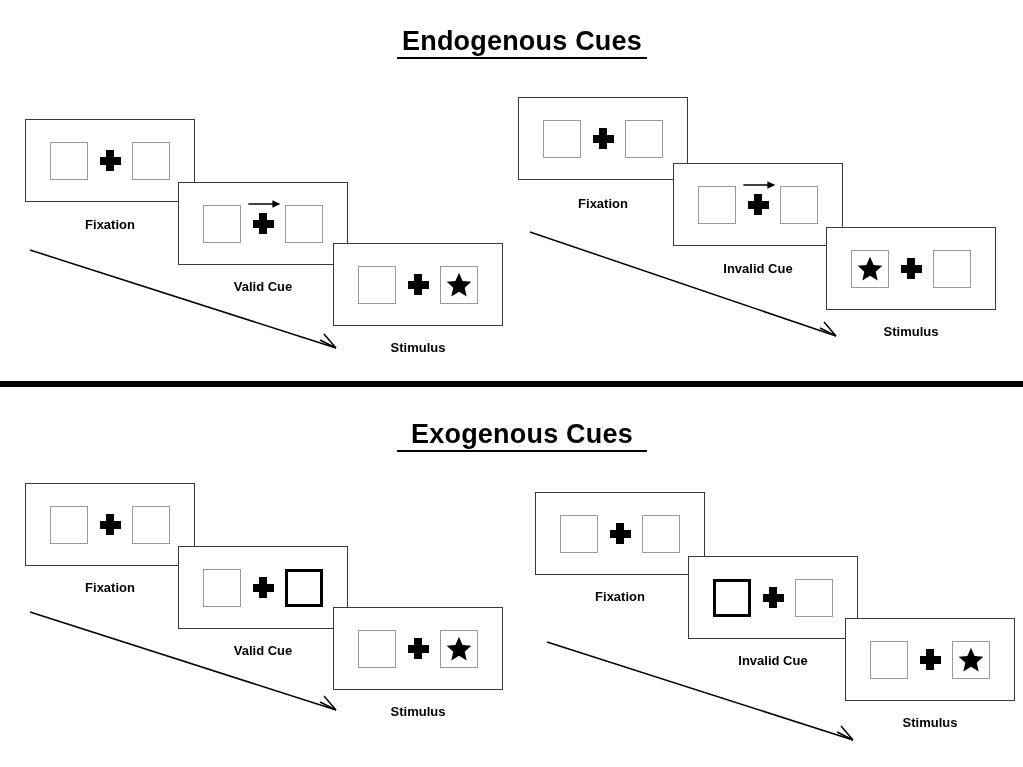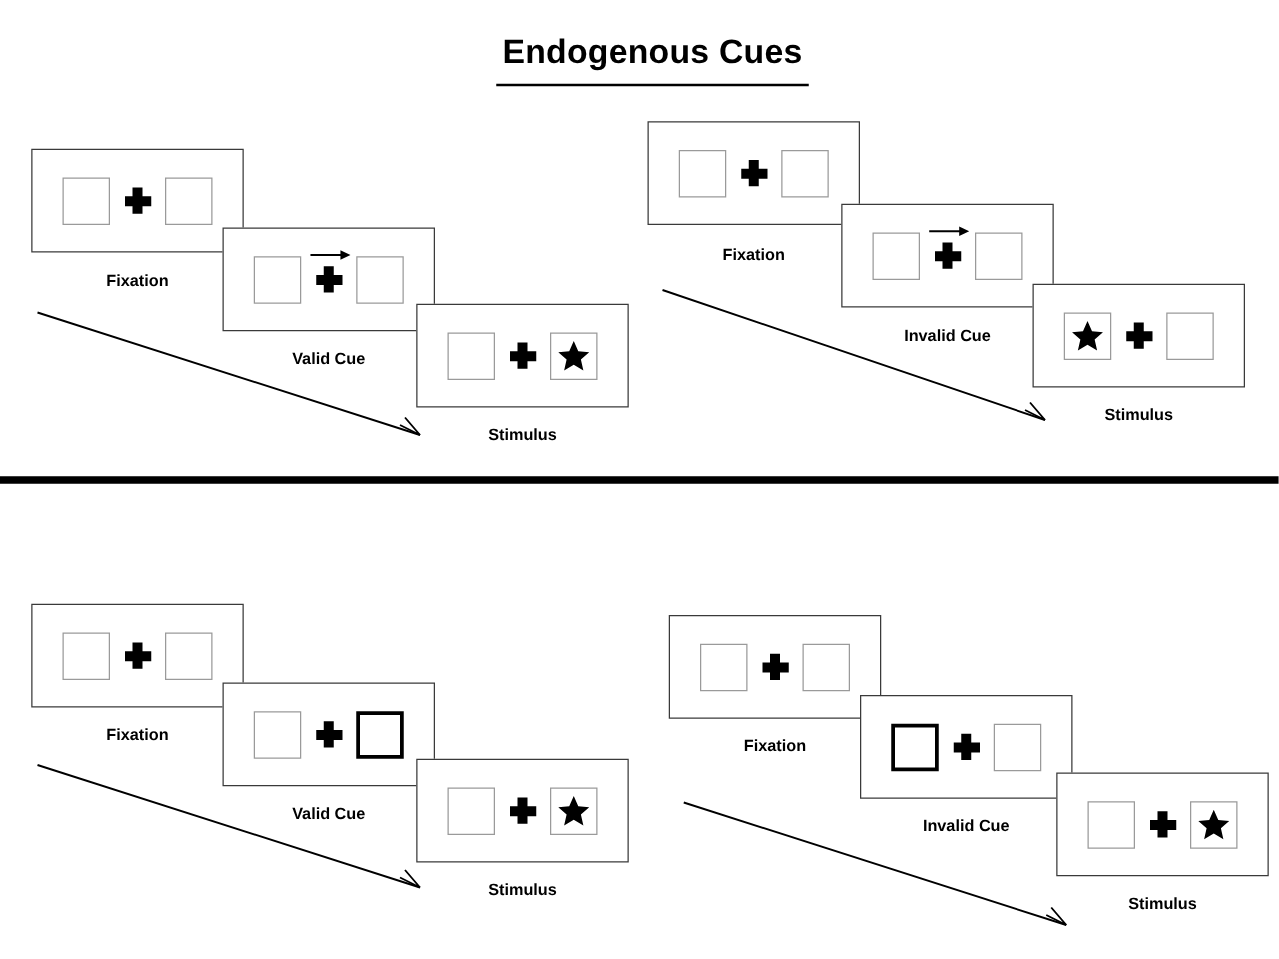--- a/index.html
+++ b/index.html
@@ -15,21 +15,21 @@
 
   
   .section-title{
     position:absolute;
     font-size:27px;
     font-weight:bold;
     letter-spacing:.2px;
     text-align:center;
     white-space:nowrap;
     border-bottom:2.5px solid #000;
-    padding-bottom:10px;
+    padding-bottom:0;
   }
 
   
   .divider{
     position:absolute;
     left:0;
     width:1023px;
     height:6px;
     background:#000;
   }
@@ -210,20 +210,21 @@
         <span class="bar-h"></span>
           <span class="bar-v"></span>
       </div>
       <div class="sq"></div>
     </div>
   </div>
   <div class="stage-label" style="left:826px;top:324px;width:170px;">Stimulus</div>
 
   <div class="divider" style="top:381px;"></div>
 
+  <div class="section-title" style="left:397px;top:419px;width:250px;">Exogenous Cues</div>
 
   <svg class="timeline-arrow" style="left:28px;top:608px;" width="318" height="112">
     <line x1="2" y1="4" x2="308" y2="102" stroke="#000" stroke-width="1.5"></line>
     <path d="M 308 102 L 292 94 M 308 102 L 296 88" stroke="#000" stroke-width="1.5" fill="none"></path>
   </svg>
 
   <div class="panel" style="left:25px;top:483px;width:170px;height:83px;">
     <div class="panel-inner">
       <div class="sq"></div>
       <div class="plus">

